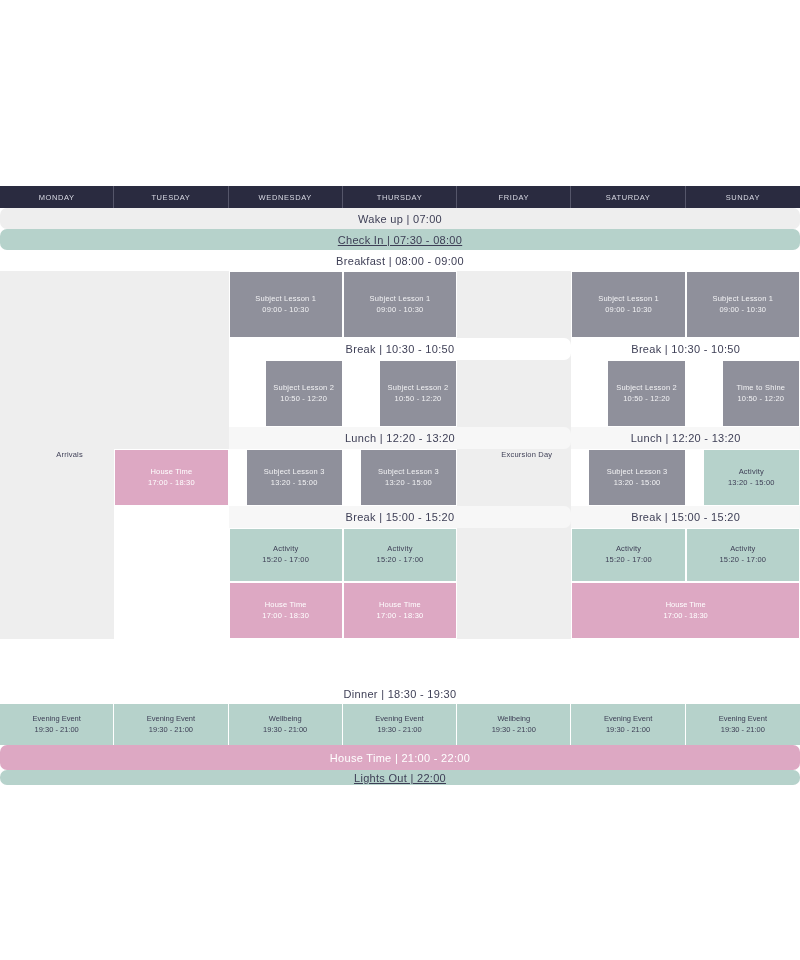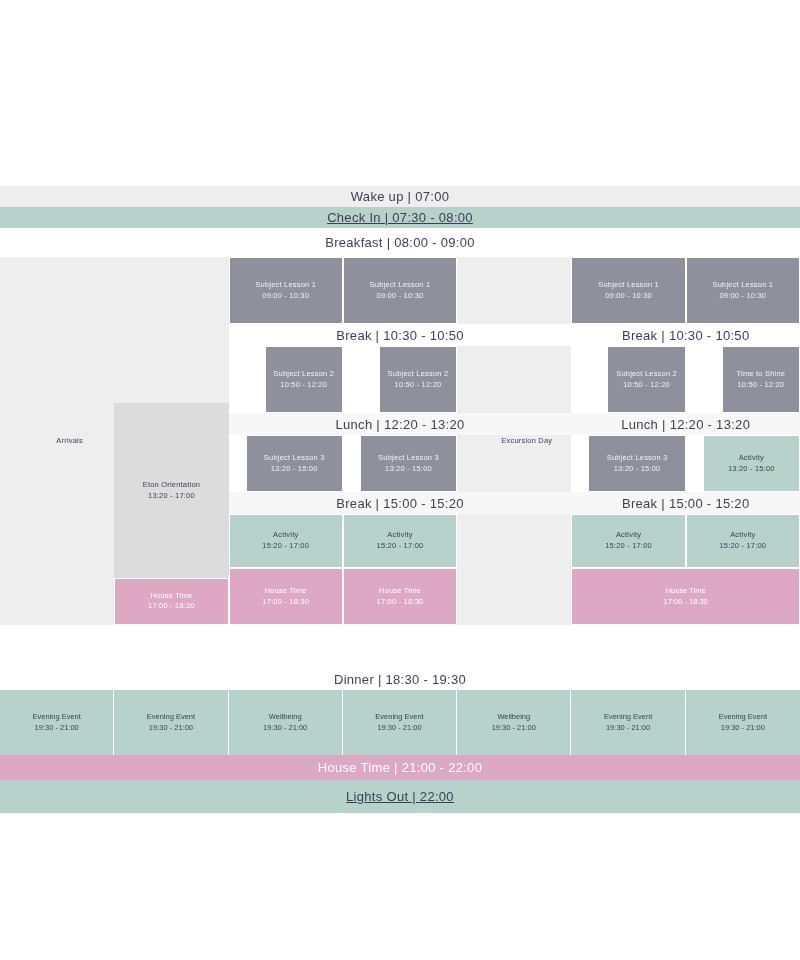--- a/index.html
+++ b/index.html
@@ -40,36 +40,37 @@
     border-right: 1px solid #55566a;
   }
   .day-header .day-cell:last-child { border-right: none; }
 
   
   .band {
     display: flex;
     align-items: center;
     justify-content: center;
     width: 800px;
-    font-size: 13px;
+    font-size: 11px;
     color: #3d3e55;
     letter-spacing: 0.3px;
+    border-radius: 7px;
   }
   .band.grey  { background: #eeeeee; }
   .band.teal  { background: #b6d2cb; text-decoration: underline; }
   .band.white { background: #ffffff; }
   .band.offwhite { background: #f7f7f7; }
   .band.pink  { background: #dda8c3; color: #ffffff; }
 
   .h-wake      { height: 21px; }
   .h-checkin   { height: 21px; }
-  .h-breakfast { height: 29px; }
+  .h-breakfast { height: 21px; }
   .h-dinner    { height: 21px; margin-top: 44px; }
   .h-housetime { height: 25px; }
-  .h-lightsout { height: 33px; }
+  .h-lightsout { height: 15px; }
 
   
   .main-grid {
     position: relative;
     display: grid;
     grid-template-columns: repeat(7, 1fr);
     width: 800px;
     height: 368px;
     background: #ffffff;
   }
@@ -130,21 +131,21 @@
     background: #dda8c3;
     color: #ffffff;
     border: 1px solid #ffffff;
   }
 
   
   .evening-row {
     display: grid;
     grid-template-columns: repeat(7, 1fr);
     width: 800px;
-    height: 65px;
+    height: 41px;
     border-radius: 19px;
   }
   .evening-cell {
     display: flex;
     flex-direction: column;
     align-items: center;
     justify-content: center;
     text-align: center;
     font-size: 7.5px;
     line-height: 1.45;
@@ -154,39 +155,44 @@
   }
   .evening-cell:last-child { border-right: none; }
 </style>
 </head>
 <body>
 
 <div id="page">
 
   <div class="timetable">
 
+    <div class="day-header">
+      <div class="day-cell">MONDAY</div>
+      <div class="day-cell">TUESDAY</div>
+      <div class="day-cell">WEDNESDAY</div>
+      <div class="day-cell">THURSDAY</div>
+      <div class="day-cell">FRIDAY</div>
+      <div class="day-cell">SATURDAY</div>
+      <div class="day-cell">SUNDAY</div>
+    </div>
 
     <div class="band grey h-wake">Wake up  |  07:00</div>
     <div class="band teal h-checkin">Check In  |  07:30 - 08:00</div>
     <div class="band white h-breakfast">Breakfast  |  08:00 - 09:00</div>
 
     <div class="main-grid">
 
       <div class="col">
         <div class="cell c-plain r-full">
           <span class="t1">Arrivals</span>
         </div>
       </div>
 
       <div class="col">
         <div class="cell c-emptyg r-am"></div>
-        <div class="cell c-orient r-pm">
-          <span class="t1">Eton Orientation</span>
-          <span class="t2">13:20 - 17:00</span>
-        </div>
         <div class="cell c-house r-house">
           <span class="t1">House Time</span>
           <span class="t2">17:00 - 18:30</span>
         </div>
       </div>
 
       <div class="col">
         <div class="cell c-lesson r-l1">
           <span class="t1">Subject Lesson 1</span>
           <span class="t2">09:00 - 10:30</span>

